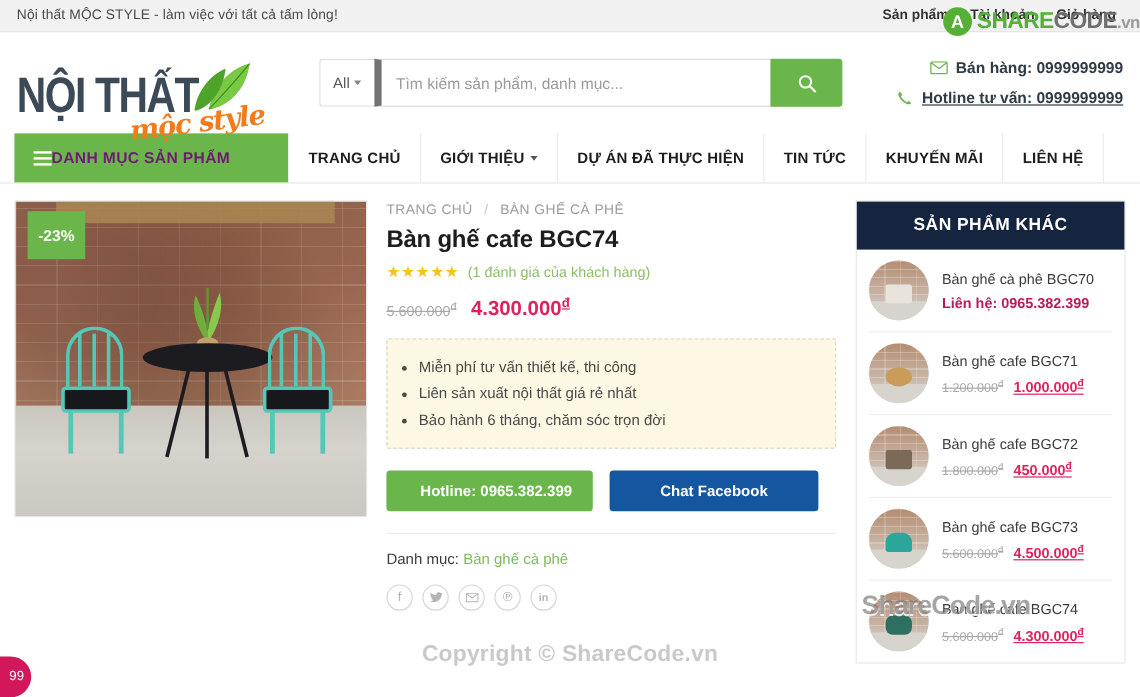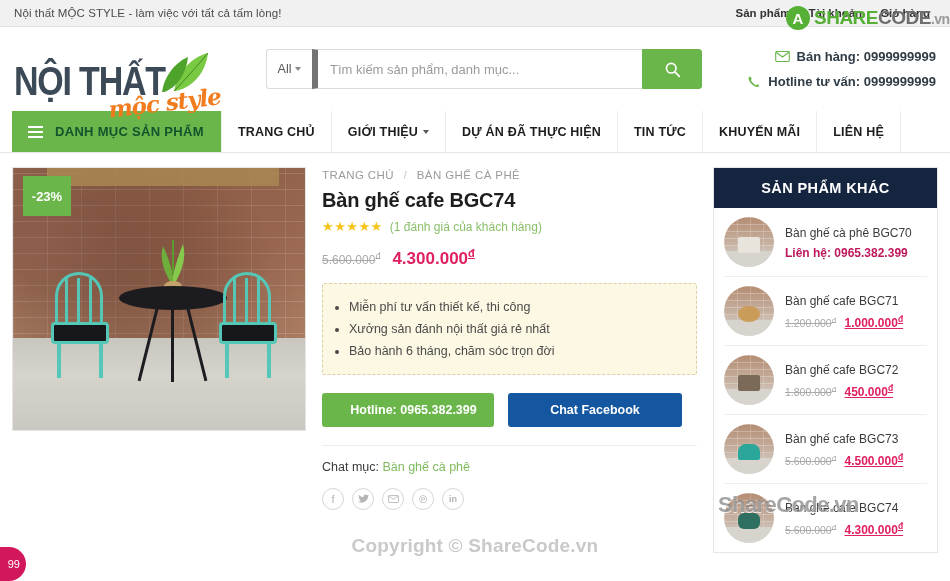--- a/index.html
+++ b/index.html
@@ -49,27 +49,27 @@
     font-size: 13px; color:#333; padding: 0 12px; outline:none; background:#fff;
   }
   .search-input::placeholder { color:#9b9b9b; }
   .search-btn {
     width: 60px; background:#6ab64b; border:1px solid #6ab64b; border-radius: 0 3px 3px 0;
     display:flex; align-items:center; justify-content:center; cursor:pointer;
   }
 
   .contacts { margin-left: auto; padding-right: 14px; text-align:right; }
   .contact-row { display:flex; align-items:center; justify-content:flex-end; gap:7px; font-size:13px; font-weight:700; color:#2f3b45; line-height: 22px; }
-  .contact-row.second { margin-top: 3px; }
+  .contact-row.second { margin-top: 3px; text-decoration: underline; }
 
   
   .nav { height: 42px; background:#fff; display:flex; align-items:stretch; border-bottom:1px solid #e6e6e6; }
   .cat-btn {
-    width: 209px; margin-left: 12px; background:#6ab64b; color:#14532d;
-    display:flex; align-items:center; gap:12px; padding-left: 16px;
+    width: 228px; margin-left: 12px; background:#6ab64b; color:#701a75;
+    display:flex; align-items:center; padding-left: 16px;
     font-size: 13px; font-weight: 800; letter-spacing:.3px; cursor:pointer;
   }
   .hamb { display:flex; flex-direction:column; gap:3px; }
   .hamb i { display:block; width:15px; height:2px; background:#fff; }
   .nav-items { display:flex; align-items:stretch; }
   .nav-item {
     display:flex; align-items:center; gap:5px; padding: 0 16px;
     font-size: 12.5px; font-weight: 800; color:#1d1d1d; letter-spacing:.2px;
     border-right:1px solid #ececec; cursor:pointer; white-space:nowrap;
   }
@@ -350,31 +350,31 @@
         <span class="rating-text">(1 đánh giá của khách hàng)</span>
       </div>
 
       <div class="price-row">
         <span class="old-price"><span>5.600.000</span><sup>đ</sup></span>
         <span class="new-price"><span>4.300.000</span><sup>đ</sup></span>
       </div>
 
       <ul class="features">
         <li>Miễn phí tư vấn thiết kế, thi công</li>
-        <li>Xưởng sản đánh nội thất giá rẻ nhất</li>
+        <li>Liên sản xuất nội thất giá rẻ nhất</li>
         <li>Bảo hành 6 tháng, chăm sóc trọn đời</li>
       </ul>
 
       <div class="cta-row">
         <button class="btn-hotline">Hotline: 0965.382.399</button>
         <button class="btn-fb">Chat Facebook</button>
       </div>
 
       <div class="cat-line">
-        <span>Chat mục:</span>
+        <span>Danh mục:</span>
         <a href="#">Bàn ghế cà phê</a>
       </div>
 
       <div class="share-row">
         <div class="share-ic">f</div>
         <div class="share-ic">
           <svg width="11" height="10" viewBox="0 0 12 10">
               <path d="M12 1.2c-.4.2-.9.3-1.4.4.5-.3.9-.8 1-1.3-.5.3-1 .5-1.5.6C9.6.4 9 .1 8.3.1 7 .1 6 1.1 6 2.4c0 .2 0 .4.1.5C4.1 2.8 2.2 1.8 1 .3c-.2.4-.3.8-.3 1.2 0 .8.4 1.5 1 1.9-.4 0-.8-.1-1.1-.3 0 1.1.8 2.1 1.9 2.3-.2.1-.4.1-.6.1h-.4c.3.9 1.1 1.6 2.1 1.6-.8.6-1.8.9-2.8.9H0c1 .6 2.2 1 3.5 1C8.3 9 11 5.3 11 2.1v-.3c.4-.3.8-.7 1-1.1z" fill="#b4b4b4"></path>
             </svg>
         </div>

